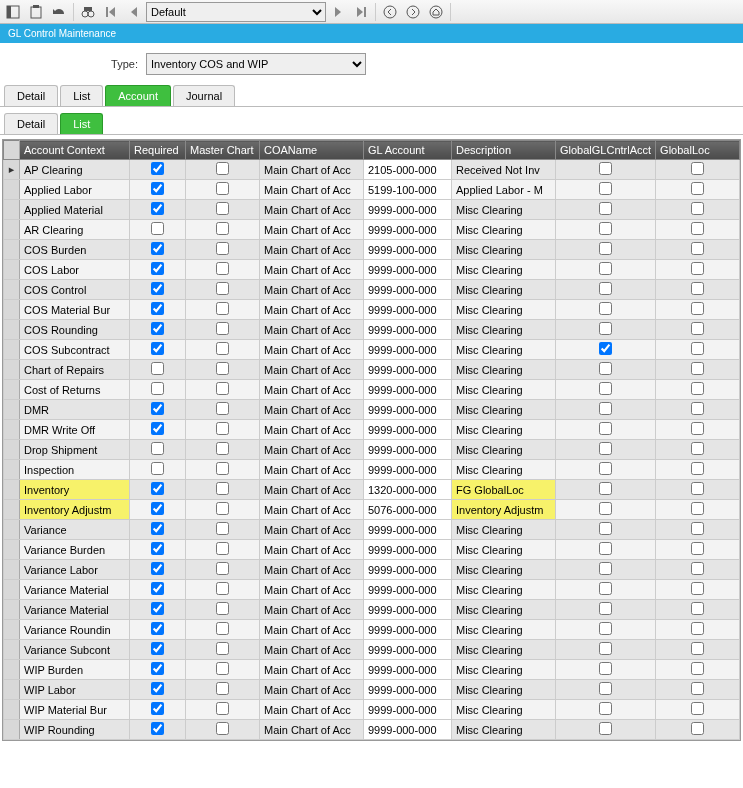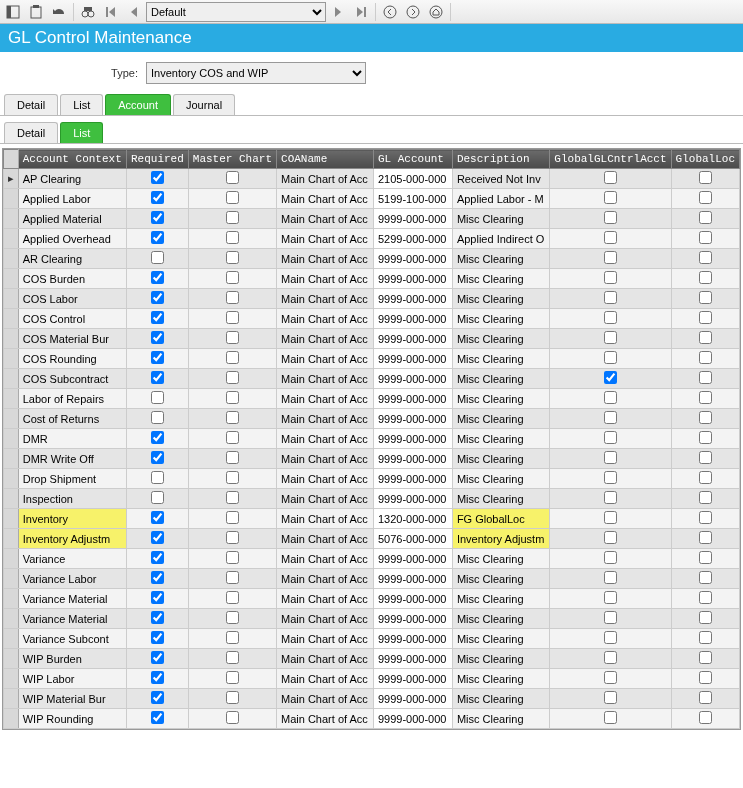--- a/index.html
+++ b/index.html
@@ -1,31 +1,31 @@
 <!DOCTYPE html>
 <html><head>
 <meta charset="utf-8">
 <style>
 * { box-sizing: border-box; margin: 0; padding: 0; }
 body { font-family: Arial, sans-serif; font-size: 11px; background: #fff; width: 743px; }
 .toolbar { background: linear-gradient(#f8f8f8,#e8e8e8); border-bottom:1px solid #bbb; height:24px; display:flex; align-items:center; padding:0 2px; gap:1px;}
 .toolbar .btn { width:22px; height:20px; display:flex; align-items:center; justify-content:center; border:1px solid transparent; color:#555; cursor:pointer;}
 .toolbar .sep{width:1px;height:18px;background:#ccc;margin:0 2px;}
 .toolbar select{height:20px;font-size:11px;width:180px;border:1px solid #999;}
-.title-bar{background:#29abe2;color:#fff;padding:4px 8px;font-size:17px;}
+.title-bar{background:#29abe2;color:#fff;padding:4px 8px;font-size:10px;}
 .form-row{display:flex;align-items:center;padding:10px 8px;gap:8px;}
 .form-row label{width:130px;text-align:right;color:#333;}
 .form-row select{width:220px;height:22px;font-size:11px;border:1px solid #999;}
 .tabs{display:flex;border-bottom:1px solid #bbb;padding-left:4px;gap:0;}
 .tab{padding:4px 12px;border:1px solid #bbb;border-bottom:none;background:#eee;margin-right:2px;cursor:pointer;font-size:11px;border-radius:3px 3px 0 0;}
 .tab.active{background:#3fbf3f;color:#fff;border-color:#2a9a2a;}
 .tabs.sub{margin-top:6px;}
 .grid-wrap{border:1px solid #999;margin:4px 2px;overflow:hidden;}
 table{border-collapse:collapse;width:100%;font-size:11px;}
-th{background:linear-gradient(#6a6a6a,#4a4a4a);color:#fff;font-weight:normal;padding:3px 4px;border:1px solid #888;text-align:left;white-space:nowrap;font-family:Liberation Mono, monospace;}
+th{background:linear-gradient(#6a6a6a,#4a4a4a);color:#fff;font-weight:normal;padding:3px 4px;border:1px solid #888;text-align:left;white-space:nowrap;}
 td{border:1px solid #ccc;padding:2px 4px;white-space:nowrap;overflow:hidden;text-overflow:ellipsis;}
 tr:nth-child(even) td{background:#f3f3f3;}
 tr:nth-child(odd) td{background:#e5e5e5;}
 td.inp{background:#fff !important;}
 .rowhead{width:16px;background:#d8d8d8 !important;border-right:1px solid #aaa;text-align:center;color:#333;}
 .chk{text-align:center;}
 .hl{background:#f7f26a !important;}
 input[type=checkbox]{margin:0;}
 svg{display:block;}
 </style>
@@ -166,31 +166,20 @@
           <td class="chk"><input type="checkbox" checked="" style=""></td>
           <td class="chk"><input type="checkbox" style=""></td>
           <td>Main Chart of Acc</td>
           <td class="inp">9999-000-000</td>
           <td class="">Misc Clearing</td>
           <td class="chk"><input type="checkbox" style=""></td>
           <td class="chk"><input type="checkbox" style=""></td>
         </tr>
         <tr>
           <td class="rowhead"></td>
-          <td class="">Applied Overhead</td>
-          <td class="chk"><input type="checkbox" checked="" style=""></td>
-          <td class="chk"><input type="checkbox" style=""></td>
-          <td>Main Chart of Acc</td>
-          <td class="inp">5299-000-000</td>
-          <td class="">Applied Indirect O</td>
-          <td class="chk"><input type="checkbox" style=""></td>
-          <td class="chk"><input type="checkbox" style=""></td>
-        </tr>
-        <tr>
-          <td class="rowhead"></td>
           <td class="">AR Clearing</td>
           <td class="chk"><input type="checkbox" style=""></td>
           <td class="chk"><input type="checkbox" style=""></td>
           <td>Main Chart of Acc</td>
           <td class="inp">9999-000-000</td>
           <td class="">Misc Clearing</td>
           <td class="chk"><input type="checkbox" style=""></td>
           <td class="chk"><input type="checkbox" style=""></td>
         </tr>
         <tr>
@@ -254,21 +243,21 @@
           <td class="chk"><input type="checkbox" checked="" style=""></td>
           <td class="chk"><input type="checkbox" style=""></td>
           <td>Main Chart of Acc</td>
           <td class="inp">9999-000-000</td>
           <td class="">Misc Clearing</td>
           <td class="chk"><input type="checkbox" checked="" style=""></td>
           <td class="chk"><input type="checkbox" style=""></td>
         </tr>
         <tr>
           <td class="rowhead"></td>
-          <td class="">Labor of Repairs</td>
+          <td class="">Chart of Repairs</td>
           <td class="chk"><input type="checkbox" style=""></td>
           <td class="chk"><input type="checkbox" style=""></td>
           <td>Main Chart of Acc</td>
           <td class="inp">9999-000-000</td>
           <td class="">Misc Clearing</td>
           <td class="chk"><input type="checkbox" style=""></td>
           <td class="chk"><input type="checkbox" style=""></td>
         </tr>
         <tr>
           <td class="rowhead"></td>
@@ -353,20 +342,31 @@
           <td class="chk"><input type="checkbox" checked="" style=""></td>
           <td class="chk"><input type="checkbox" style=""></td>
           <td>Main Chart of Acc</td>
           <td class="inp">9999-000-000</td>
           <td class="">Misc Clearing</td>
           <td class="chk"><input type="checkbox" style=""></td>
           <td class="chk"><input type="checkbox" style=""></td>
         </tr>
         <tr>
           <td class="rowhead"></td>
+          <td class="">Variance Burden</td>
+          <td class="chk"><input type="checkbox" checked="" style=""></td>
+          <td class="chk"><input type="checkbox" style=""></td>
+          <td>Main Chart of Acc</td>
+          <td class="inp">9999-000-000</td>
+          <td class="">Misc Clearing</td>
+          <td class="chk"><input type="checkbox" style=""></td>
+          <td class="chk"><input type="checkbox" style=""></td>
+        </tr>
+        <tr>
+          <td class="rowhead"></td>
           <td class="">Variance Labor</td>
           <td class="chk"><input type="checkbox" checked="" style=""></td>
           <td class="chk"><input type="checkbox" style=""></td>
           <td>Main Chart of Acc</td>
           <td class="inp">9999-000-000</td>
           <td class="">Misc Clearing</td>
           <td class="chk"><input type="checkbox" style=""></td>
           <td class="chk"><input type="checkbox" style=""></td>
         </tr>
         <tr>
@@ -376,20 +376,31 @@
           <td class="chk"><input type="checkbox" style=""></td>
           <td>Main Chart of Acc</td>
           <td class="inp">9999-000-000</td>
           <td class="">Misc Clearing</td>
           <td class="chk"><input type="checkbox" style=""></td>
           <td class="chk"><input type="checkbox" style=""></td>
         </tr>
         <tr>
           <td class="rowhead"></td>
           <td class="">Variance Material</td>
+          <td class="chk"><input type="checkbox" checked="" style=""></td>
+          <td class="chk"><input type="checkbox" style=""></td>
+          <td>Main Chart of Acc</td>
+          <td class="inp">9999-000-000</td>
+          <td class="">Misc Clearing</td>
+          <td class="chk"><input type="checkbox" style=""></td>
+          <td class="chk"><input type="checkbox" style=""></td>
+        </tr>
+        <tr>
+          <td class="rowhead"></td>
+          <td class="">Variance Roundin</td>
           <td class="chk"><input type="checkbox" checked="" style=""></td>
           <td class="chk"><input type="checkbox" style=""></td>
           <td>Main Chart of Acc</td>
           <td class="inp">9999-000-000</td>
           <td class="">Misc Clearing</td>
           <td class="chk"><input type="checkbox" style=""></td>
           <td class="chk"><input type="checkbox" style=""></td>
         </tr>
         <tr>
           <td class="rowhead"></td>

